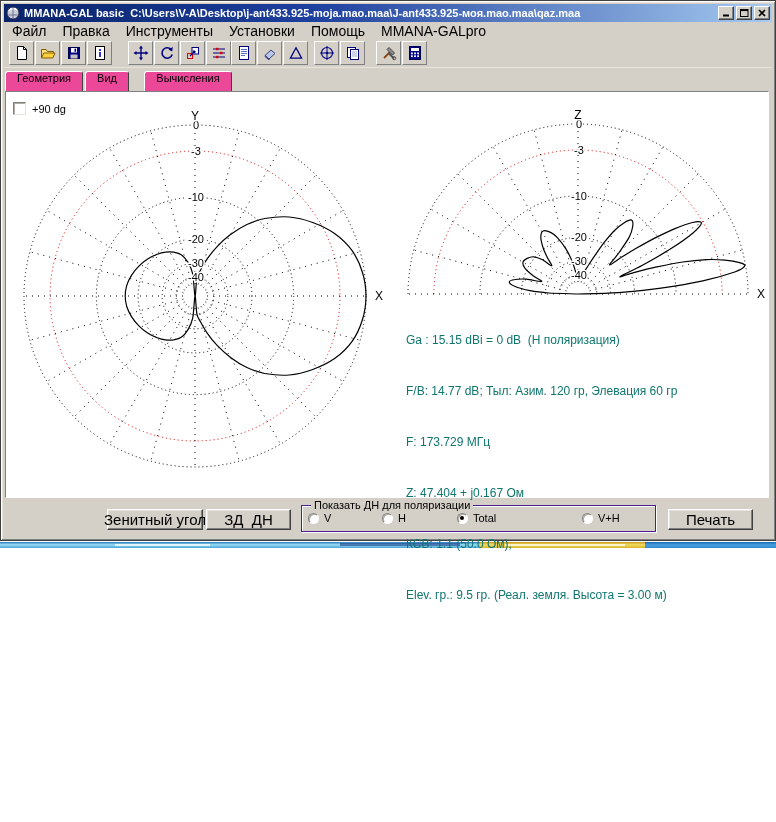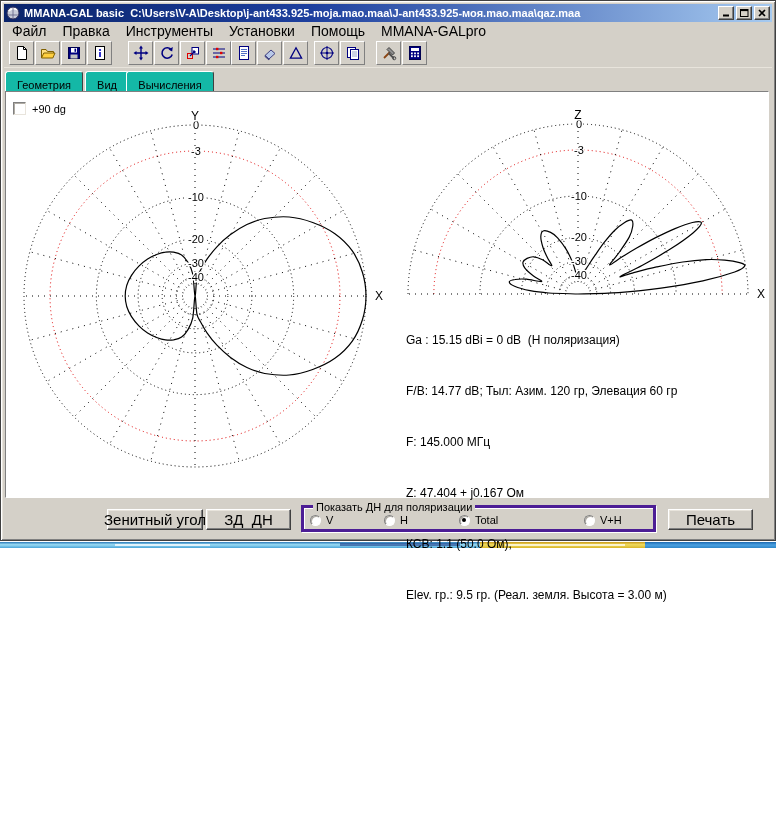--- a/index.html
+++ b/index.html
@@ -20,41 +20,41 @@
 
   .menubar{position:absolute;left:3px;top:21px;width:768px;height:18px;display:flex;align-items:center;font-size:14px}
   .menu-item{padding:2px 8px;cursor:default}
 
   .toolbar{position:absolute;left:3px;top:39px;width:768px;height:27px;border-bottom:1px solid #e8e4dc}
   .tgroup{position:absolute;top:1px;display:flex}
   .tool-btn{width:25px;height:24px;background:#d4d0c8;border:1px solid;border-color:#fff #808080 #808080 #fff;
     display:flex;align-items:center;justify-content:center;margin-right:1px;box-sizing:border-box}
 
   .tabbar{position:absolute;left:3px;top:66px;width:768px;height:24px}
-  .tab{position:absolute;bottom:0;height:20px;background:#14b8a6;font-size:11px;display:flex;align-items:flex-end;
+  .tab{position:absolute;bottom:0;height:20px;background:#ec4899;font-size:11px;display:flex;align-items:flex-start;
     justify-content:center;box-sizing:border-box;border:1px solid #fff;border-right-color:#404040;border-bottom:none;
     border-top-left-radius:3px;border-top-right-radius:3px}
   .tab.active{height:24px;z-index:3;box-shadow:1px 0 0 #404040}
 
   .content{position:absolute;left:4px;top:90px;width:764px;height:407px;background:#fff;
     border:1px solid;border-color:#808080 #fff #fff #808080;box-sizing:border-box;z-index:2}
   .chart-svg{position:absolute;left:0;top:0}
   .checkbox-row{position:absolute;left:7px;top:10px;display:flex;align-items:center;gap:6px;font-size:11px;background:#fff;z-index:4}
   .checkbox{width:13px;height:13px;background:#fff;border:1px solid;border-color:#808080 #e8e4dc #e8e4dc #808080;
     box-shadow:inset 1px 1px 0 #b0aca4;box-sizing:border-box}
-  .results{position:absolute;left:400px;top:206px;font-size:12px;line-height:17px;white-space:pre;color:#000000}
+  .results{position:absolute;left:400px;top:206px;font-size:12px;line-height:17px;white-space:pre;color:#0f766e}
 
   .bottombar{position:absolute;left:3px;top:498px;width:768px;height:40px;background:#d4d0c8}
   .push-btn{position:absolute;background:#d4d0c8;border:1px solid;border-color:#fff #404040 #404040 #fff;
     box-shadow:inset -1px -1px 0 #808080, inset 1px 1px 0 #e8e4dc;font-size:15px;display:flex;align-items:center;
     justify-content:center;box-sizing:border-box;white-space:pre}
   #btn-zenith{left:103px;top:10px;width:96px;height:21px}
   #btn-3d{left:202px;top:10px;width:85px;height:21px}
   #btn-print{left:664px;top:10px;width:85px;height:21px}
-  .groupbox{position:absolute;left:297px;top:6px;width:355px;height:27px;border:3px solid #4c1d95;
+  .groupbox{position:absolute;left:297px;top:6px;width:355px;height:27px;border:1px solid #4c1d95;
     box-shadow:1px 1px 0 #fff, inset 1px 1px 0 #fff;box-sizing:border-box}
   .groupbox-label{position:absolute;left:9px;top:-7px;background:#d4d0c8;padding:0 3px;font-size:11px;white-space:nowrap}
   .radio{position:absolute;top:6px;display:flex;align-items:center;gap:5px;font-size:11px}
   .rdot{width:11px;height:11px;border-radius:50%;background:#fff;border:1px solid;border-color:#808080 #fff #fff #808080;
     box-shadow:inset 1px 1px 0 #b0aca4;position:relative;box-sizing:border-box}
   .radio.on .rdot::after{content:'';position:absolute;left:2px;top:2px;width:4px;height:4px;background:#000;border-radius:50%}
   #radio-0{left:6px}#radio-1{left:80px}#radio-2{left:155px}#radio-3{left:280px}
 
   
   .strip{position:absolute;left:0;top:542px;width:776px;height:6px;overflow:hidden}
@@ -224,21 +224,21 @@
       </div>
     </div>
 
     <div class="tabbar">
       <div class="tab" style="left:1px;width:78px">
           <span>Геометрия</span>
         </div>
       <div class="tab" style="left:81px;width:44px">
           <span>Вид</span>
         </div>
-      <div class="tab" style="left:122px;width:88px">
+      <div class="tab" style="left:140px;width:88px">
           <span>Вычисления</span>
         </div>
     </div>
 
     <div class="content">
       <svg class="chart-svg" width="762" height="405">
           <circle cx="189" cy="204" r="171" fill="none" stroke="#000" stroke-width="1" stroke-dasharray="1 3"></circle>
           <circle cx="189" cy="204" r="144.98982339903358" fill="none" stroke="#e00000" stroke-width="1" stroke-dasharray="1 3"></circle>
           <circle cx="189" cy="204" r="98.65841757506321" fill="none" stroke="#000" stroke-width="1" stroke-dasharray="1 3"></circle>
           <circle cx="189" cy="204" r="56.920955312371596" fill="none" stroke="#000" stroke-width="1" stroke-dasharray="1 3"></circle>
@@ -308,21 +308,21 @@
           <text x="751" y="206" class="axis-label">X</text>
           <text x="572" y="27" text-anchor="middle" class="axis-label">Z</text>
         </svg>
       <div class="checkbox-row">
         <div class="checkbox"></div>
         <span>+90 dg</span>
       </div>
       <div class="results">
         <div>Ga : 15.15 dBi = 0 dB  (Н поляризация)</div>
         <div>F/B: 14.77 dB; Тыл: Азим. 120 гр, Элевация 60 гр</div>
-        <div>F: 145.000 МГц</div>
+        <div>F: 173.729 МГц</div>
         <div>Z: 47.404 + j0.167 Ом</div>
         <div>КСВ: 1.1 (50.0 Ом),</div>
         <div>Elev. гр.: 9.5 гр. (Реал. земля. Высота = 3.00 м)</div>
       </div>
     </div>
 
     <div class="bottombar">
       <div class="push-btn" id="btn-zenith">Зенитный угол</div>
       <div class="push-btn" id="btn-3d">ЗД  ДН</div>
       <div class="groupbox">

